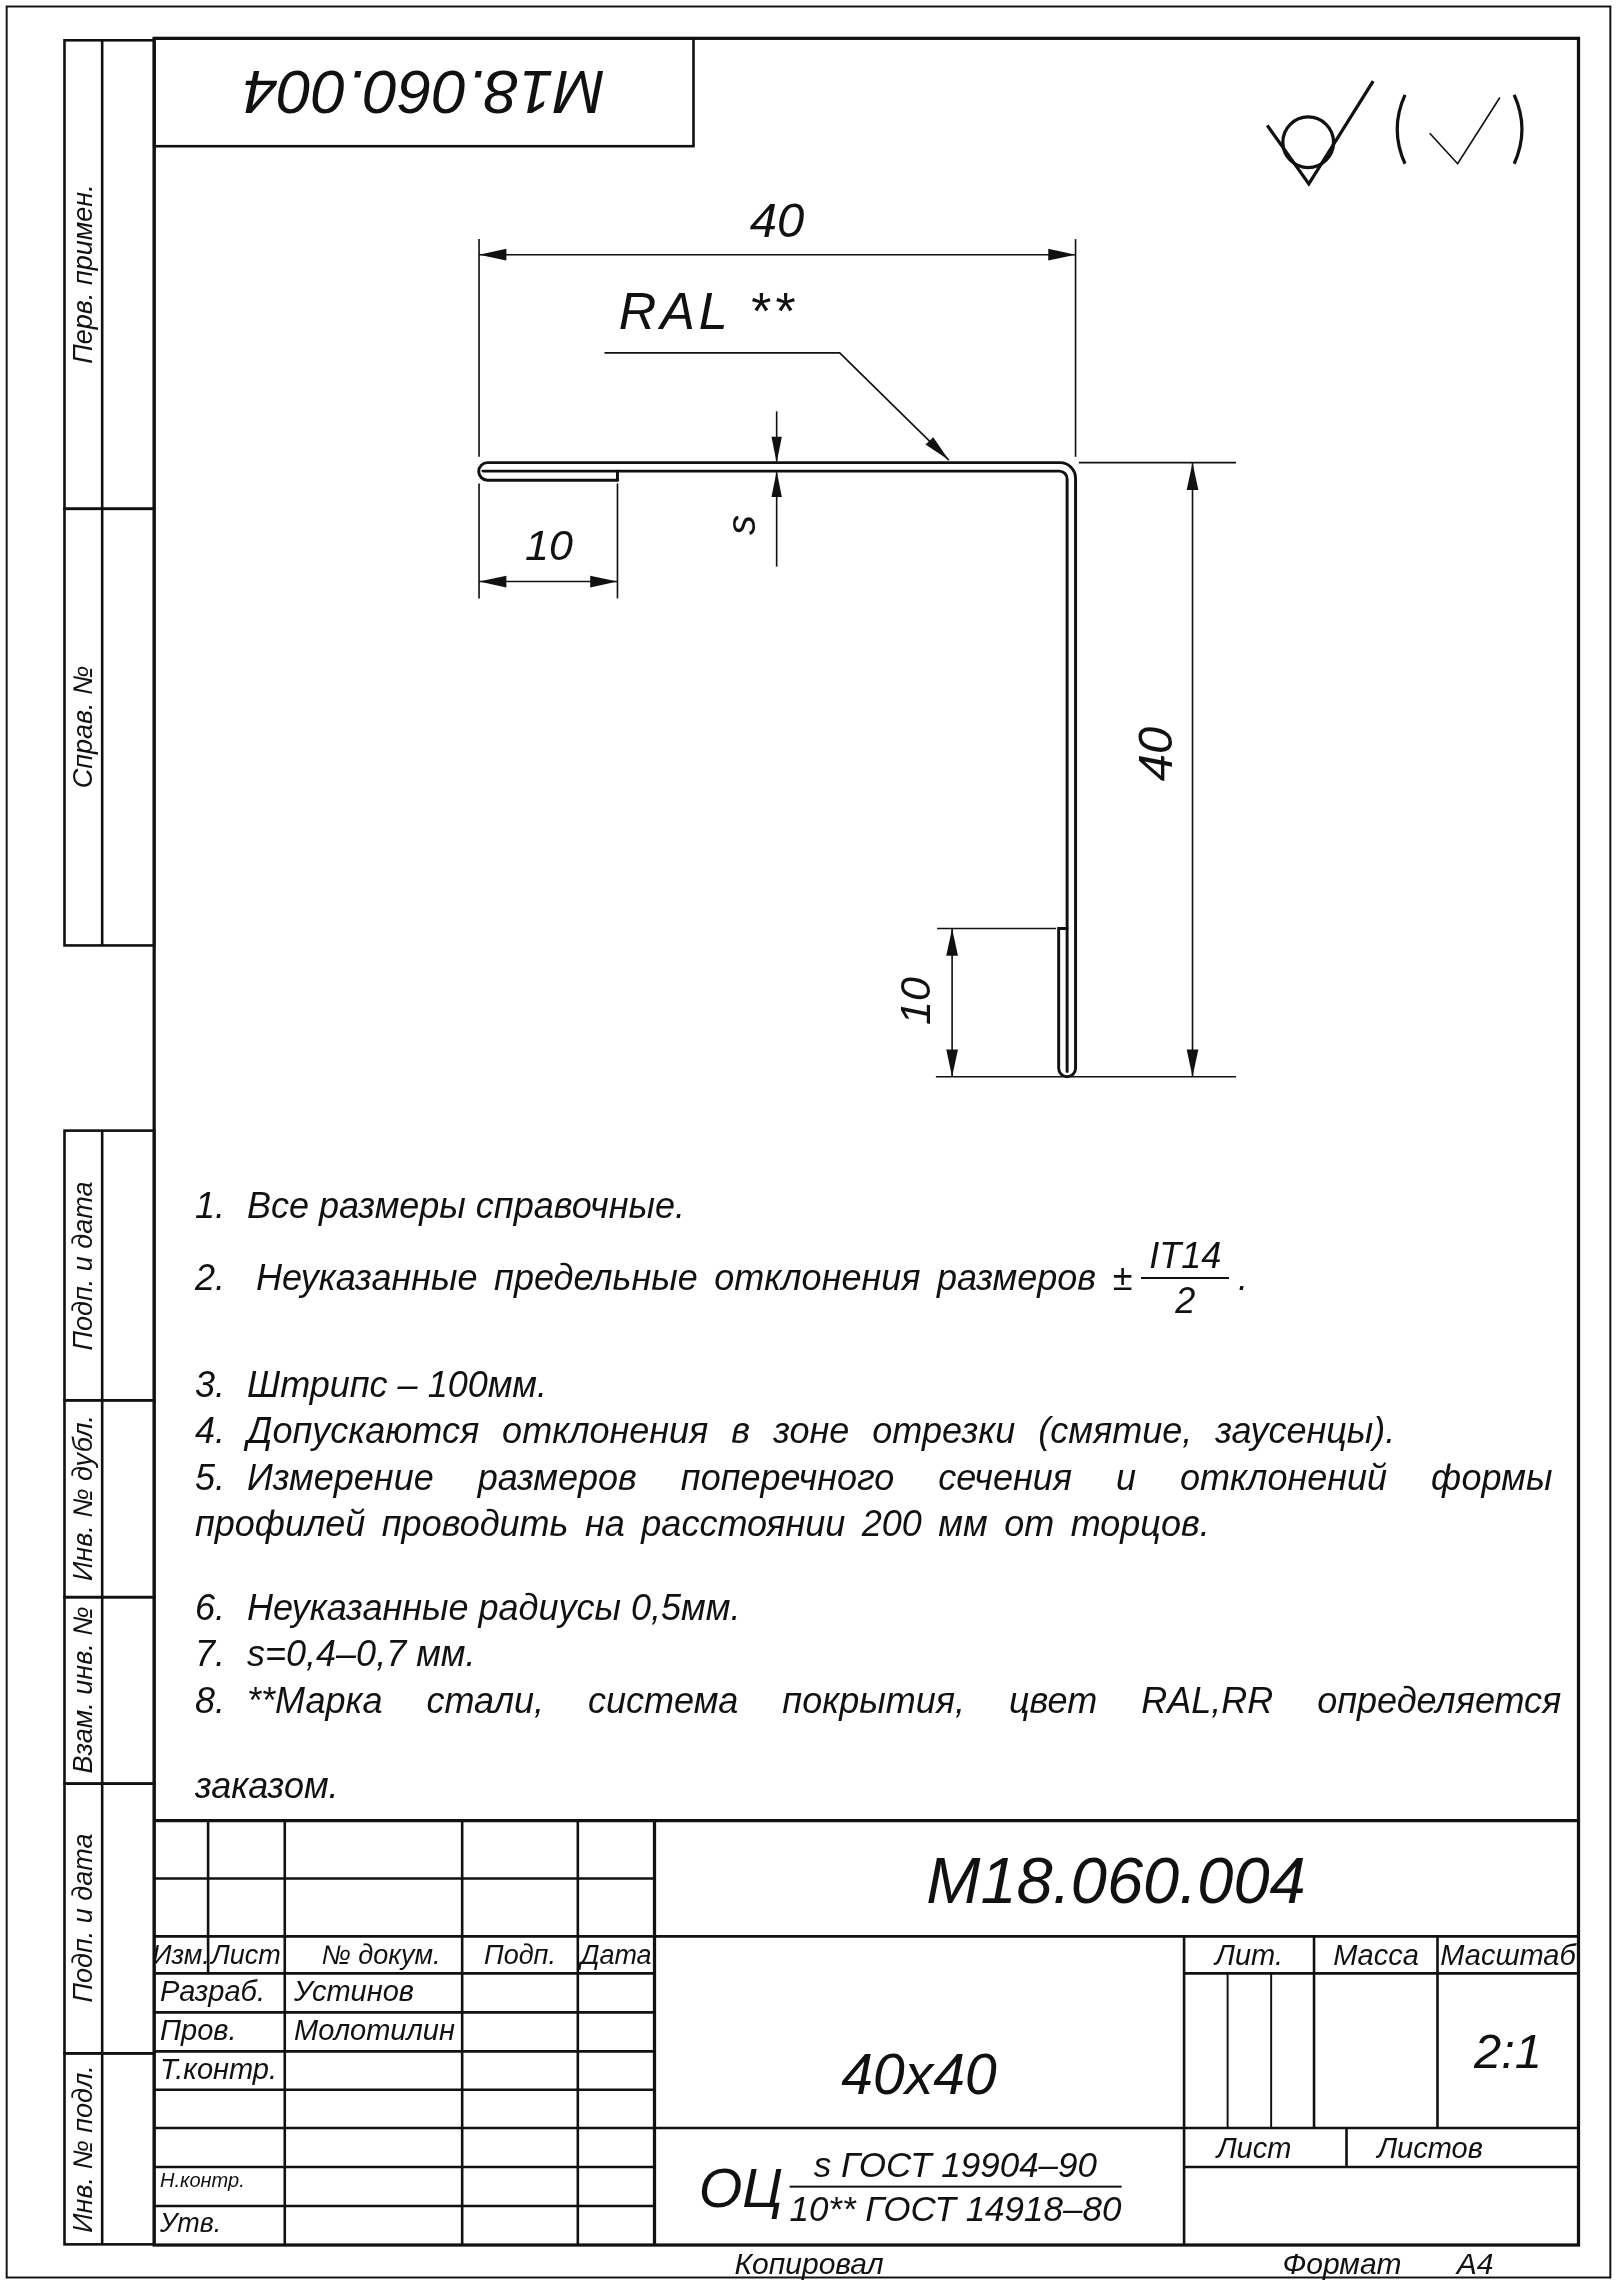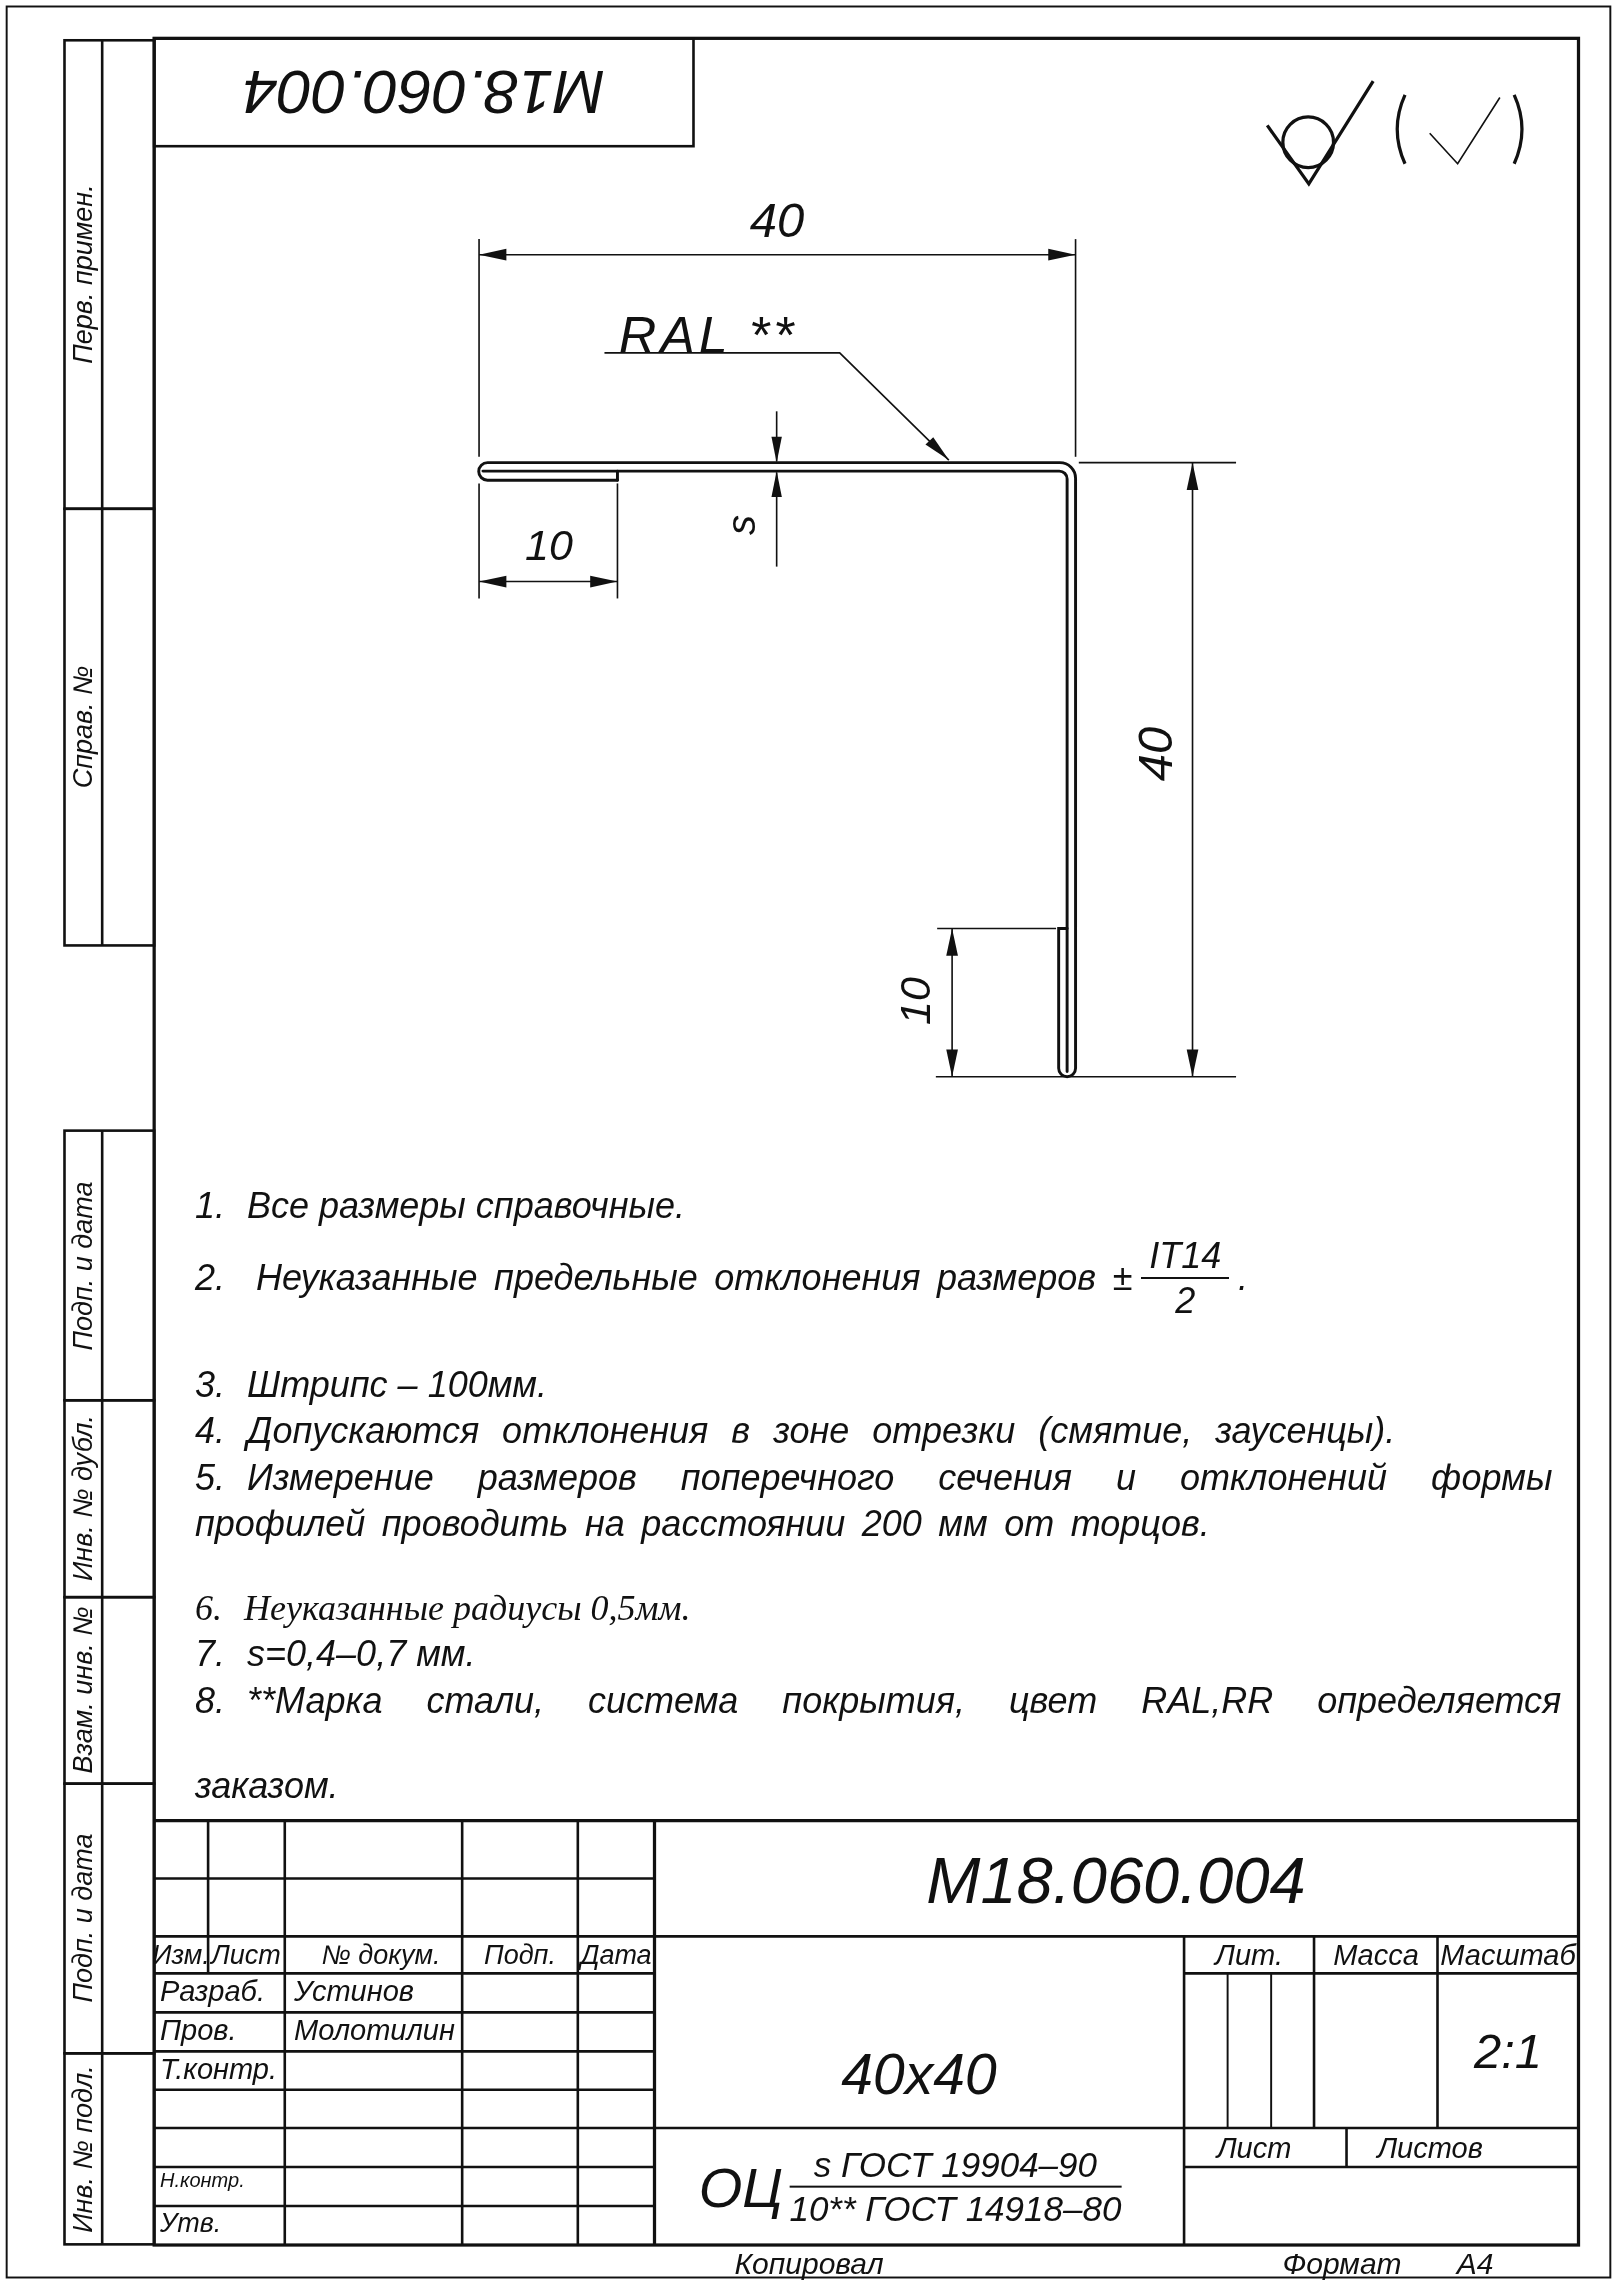--- a/index.html
+++ b/index.html
@@ -127,21 +127,21 @@
 
   <div class="t vlabel" style="left:83px; top:274px;  font-size:27px;">Перв. примен.</div>
   <div class="t vlabel" style="left:83px; top:727px; font-size:27px;">Справ. №</div>
   <div class="t vlabel" style="left:83px; top:1266px; font-size:27px;">Подп. и дата</div>
   <div class="t vlabel" style="left:83px; top:1498px; font-size:27px;">Инв. № дубл.</div>
   <div class="t vlabel" style="left:83px; top:1690px; font-size:27px;">Взам. инв. №</div>
   <div class="t vlabel" style="left:83px; top:1918px; font-size:27px;">Подп. и дата</div>
   <div class="t vlabel" style="left:83px; top:2149px; font-size:27px;">Инв. № подл.</div>
 
   <div class="t c" style="left:777px; top:220px;  font-size:49px;">40</div>
-  <div class="t c" style="left:708px; top:311px;  font-size:52px; letter-spacing:3.9px;margin-top:24px;">RAL **</div>
+  <div class="t c" style="left:708px; top:311px;  font-size:52px; letter-spacing:3.9px;">RAL **</div>
   <div class="t c" style="left:549px;  top:545px;  font-size:43px;">10</div>
   <div class="t vdim" style="left:741px; top:525px; font-size:40px;">s</div>
   <div class="t vdim" style="left:1155px; top:754px; font-size:49px;">40</div>
   <div class="t vdim" style="left:915px; top:1001px; font-size:43px;">10</div>
 
   <div class="note-line" style="left:195px; top:1158px;">
     <span class="notes-num">1.</span><span>Все размеры справочные.</span>
   </div>
 
   <div class="note-line" style="left:195px; top:1210px;">
@@ -164,21 +164,21 @@
     <span class="notes-num">4.</span><span>Допускаются отклонения в зоне отрезки (смятие, заусенцы).</span>
   </div>
 
   <div class="note-line ws3" style="left:195px; top:1430px;">
     <span class="notes-num">5.</span><span>Измерение размеров поперечного сечения и отклонений формы</span>
   </div>
   <div class="note-line ws1" style="left:195px; top:1476px;">
     <span>профилей проводить на расстоянии 200 мм от торцов.</span>
   </div>
 
-  <div class="note-line" style="left:195px; top:1560px;font-family:Liberation Serif, serif;">
+  <div class="note-line" style="left:195px; top:1560px;">
     <span class="notes-num">6.</span><span>Неуказанные радиусы 0,5мм.</span>
   </div>
 
   <div class="note-line" style="left:195px; top:1606px;">
     <span class="notes-num">7.</span><span>s=0,4–0,7 мм.</span>
   </div>
 
   <div class="note-line ws3" style="left:195px; top:1653px;">
     <span class="notes-num">8.</span><span>**Марка стали, система покрытия, цвет RAL,RR определяется</span>
   </div>

